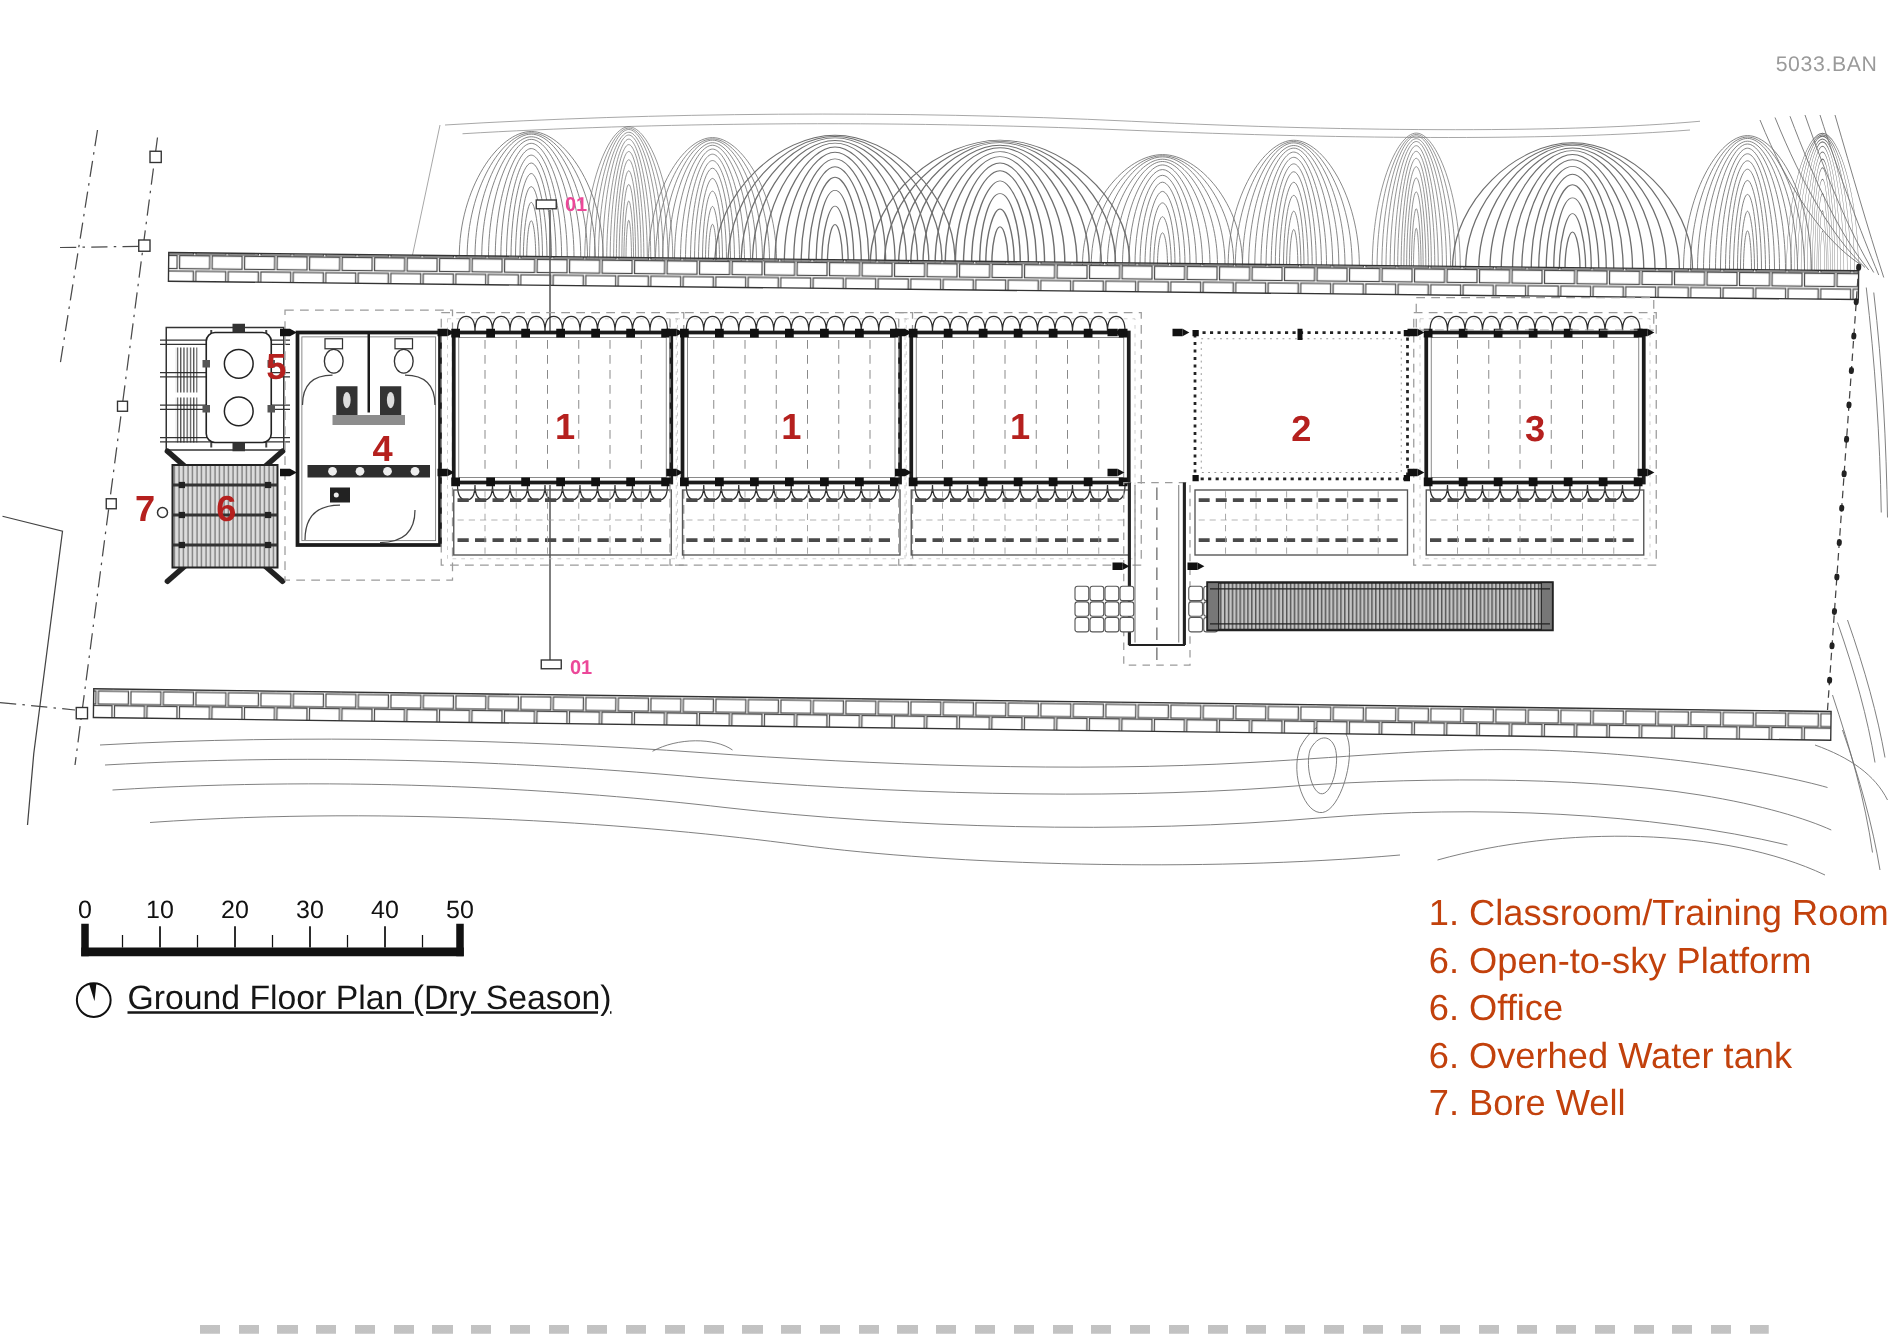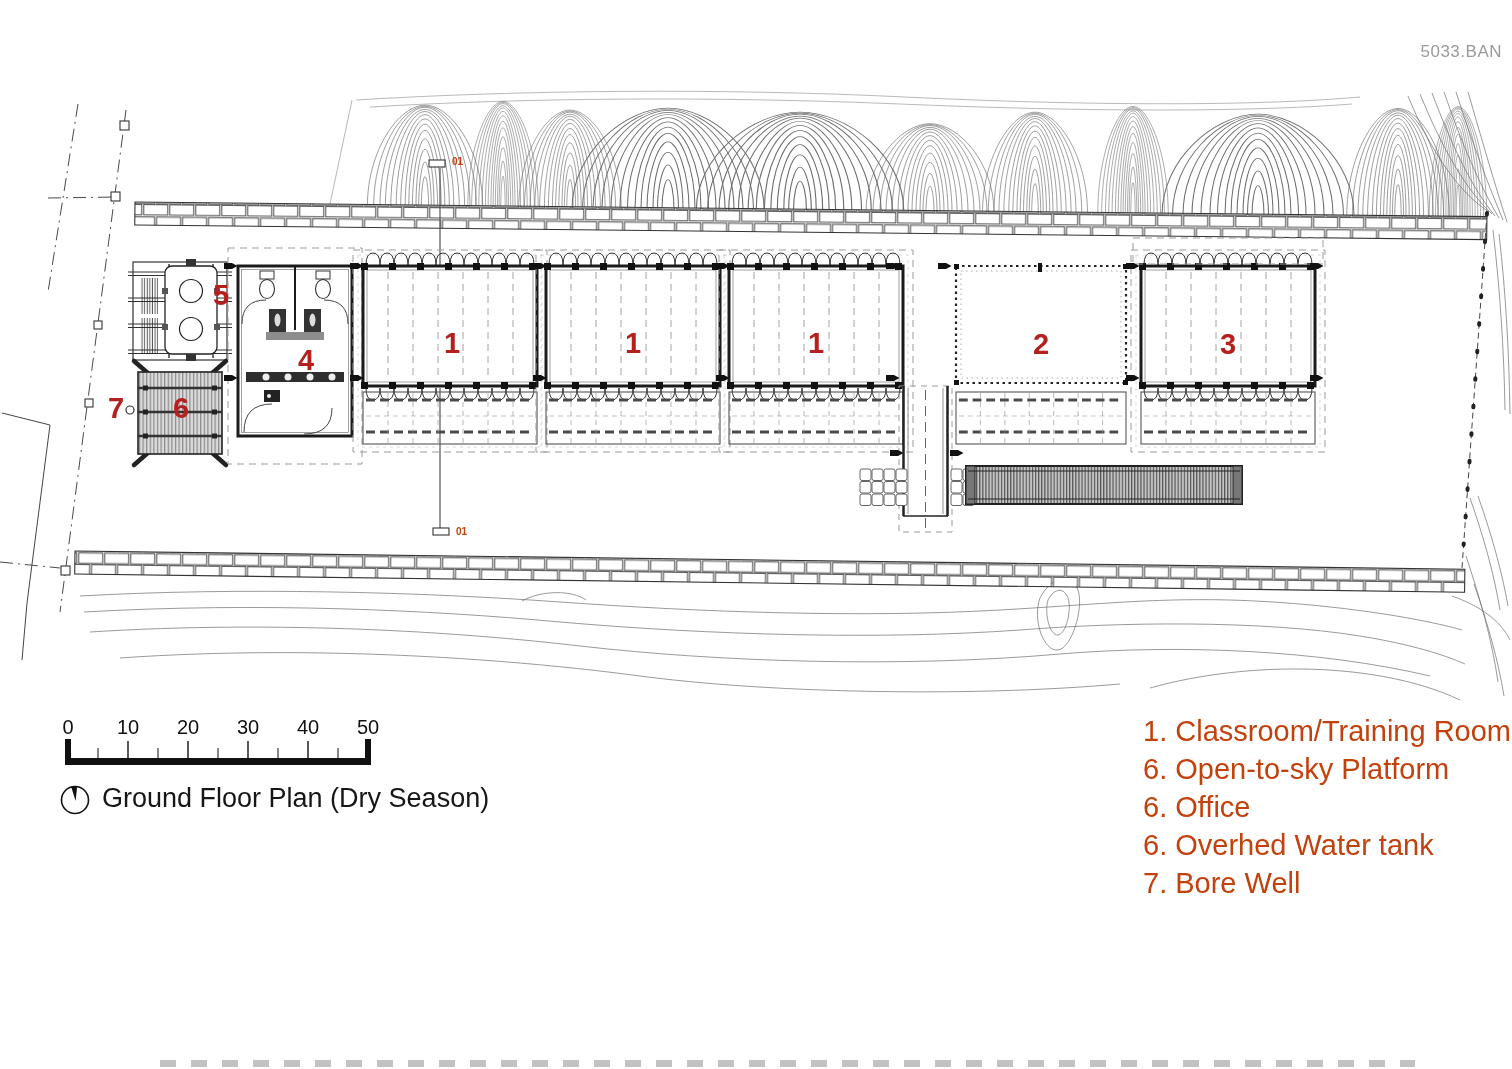--- a/index.html
+++ b/index.html
@@ -23,22 +23,22 @@
   .vthin{stroke:#9a9a9a;stroke-width:.6;stroke-dasharray:5 4;}
   .vcol{stroke:#9a9a9a;stroke-width:.7;stroke-dasharray:5 4;}
   #arcrow path{fill:none;stroke:#2f2f2f;stroke-width:1;}
   .thin{fill:none;stroke:#444;stroke-width:1;}
   .sect{stroke:#555;stroke-width:1.2;}
   .stone-step{fill:#fff;stroke:#555;stroke-width:.9;}
   
   .doc-code{position:absolute;top:6px;right:10px;font-size:17px;color:#9a9a9a;letter-spacing:.5px;margin-top:36px;}
   .room-label{position:absolute;transform:translate(-50%,-50%);font-weight:700;font-size:29px;
               color:#b5201e;line-height:1;}
-  .sect-label{position:absolute;font-weight:700;font-size:10px;color:#c2410c;line-height:1;}
-  .plan-title{position:absolute;left:102px;top:783px;font-size:27px;color:#161616;}
+  .sect-label{position:absolute;font-weight:700;font-size:16px;color:#ec4899;line-height:1;}
+  .plan-title{position:absolute;left:102px;top:783px;font-size:27px;color:#161616;text-decoration:underline;}
   .scalebar{position:absolute;left:55px;top:712px;}
   .north{position:absolute;left:58px;top:782px;}
   .legend{position:absolute;left:1143px;top:712px;list-style:none;margin:0;padding:0;}
   .legend li{font-size:29px;color:#c2410c;line-height:38px;white-space:nowrap;}
   .artifact-strip{position:absolute;left:160px;top:1060px;width:1255px;height:7px;opacity:.6;
       background:repeating-linear-gradient(90deg,#9a9a9a 0 16px,transparent 16px 31px);}
 </style>
 </head>
 <body>
 

